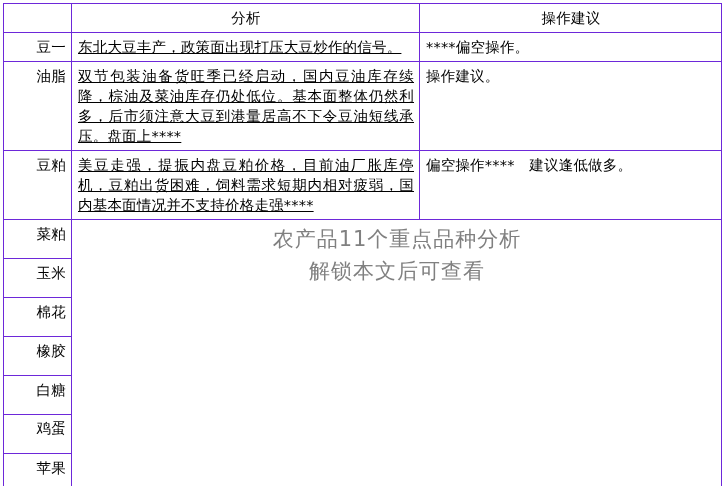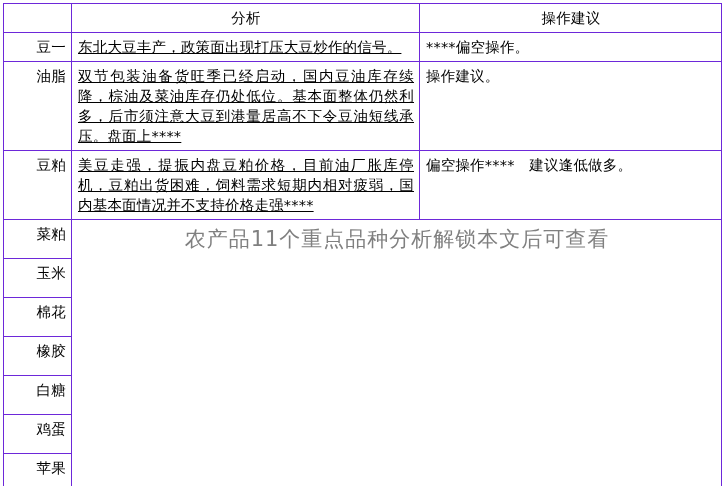--- a/index.html
+++ b/index.html
@@ -67,21 +67,21 @@
 
   
   td.locked {
     border: 1px solid #000000;
     vertical-align: middle;
     text-align: center;
     padding: 0;
   }
   .locked-inner {
     display: flex;
-    flex-direction: row;
+    flex-direction: column;
     align-items: center;
     justify-content: center;
     height: 100%;
     color: #808080;
     font-size: 21px;
     line-height: 1.5;
     letter-spacing: 1px;
   }
   .locked-line { white-space: nowrap; }
 </style>
@@ -135,21 +135,21 @@
       <tr>
         <td class="name" style="height:30px;">棉花</td>
       </tr>
       <tr>
         <td class="name" style="height:30px;">橡胶</td>
       </tr>
       <tr>
         <td class="name" style="height:30px;">白糖</td>
       </tr>
       <tr>
-        <td class="name" style="height:30px;">鸡蛋</td>
+        <td class="name" style="height:30px;font-family:Liberation Mono, monospace;">鸡蛋</td>
       </tr>
       <tr>
         <td class="name" style="height:30px;">苹果</td>
       </tr>
 
     </tbody>
   </table>
 </div>
 
 </body></html>

